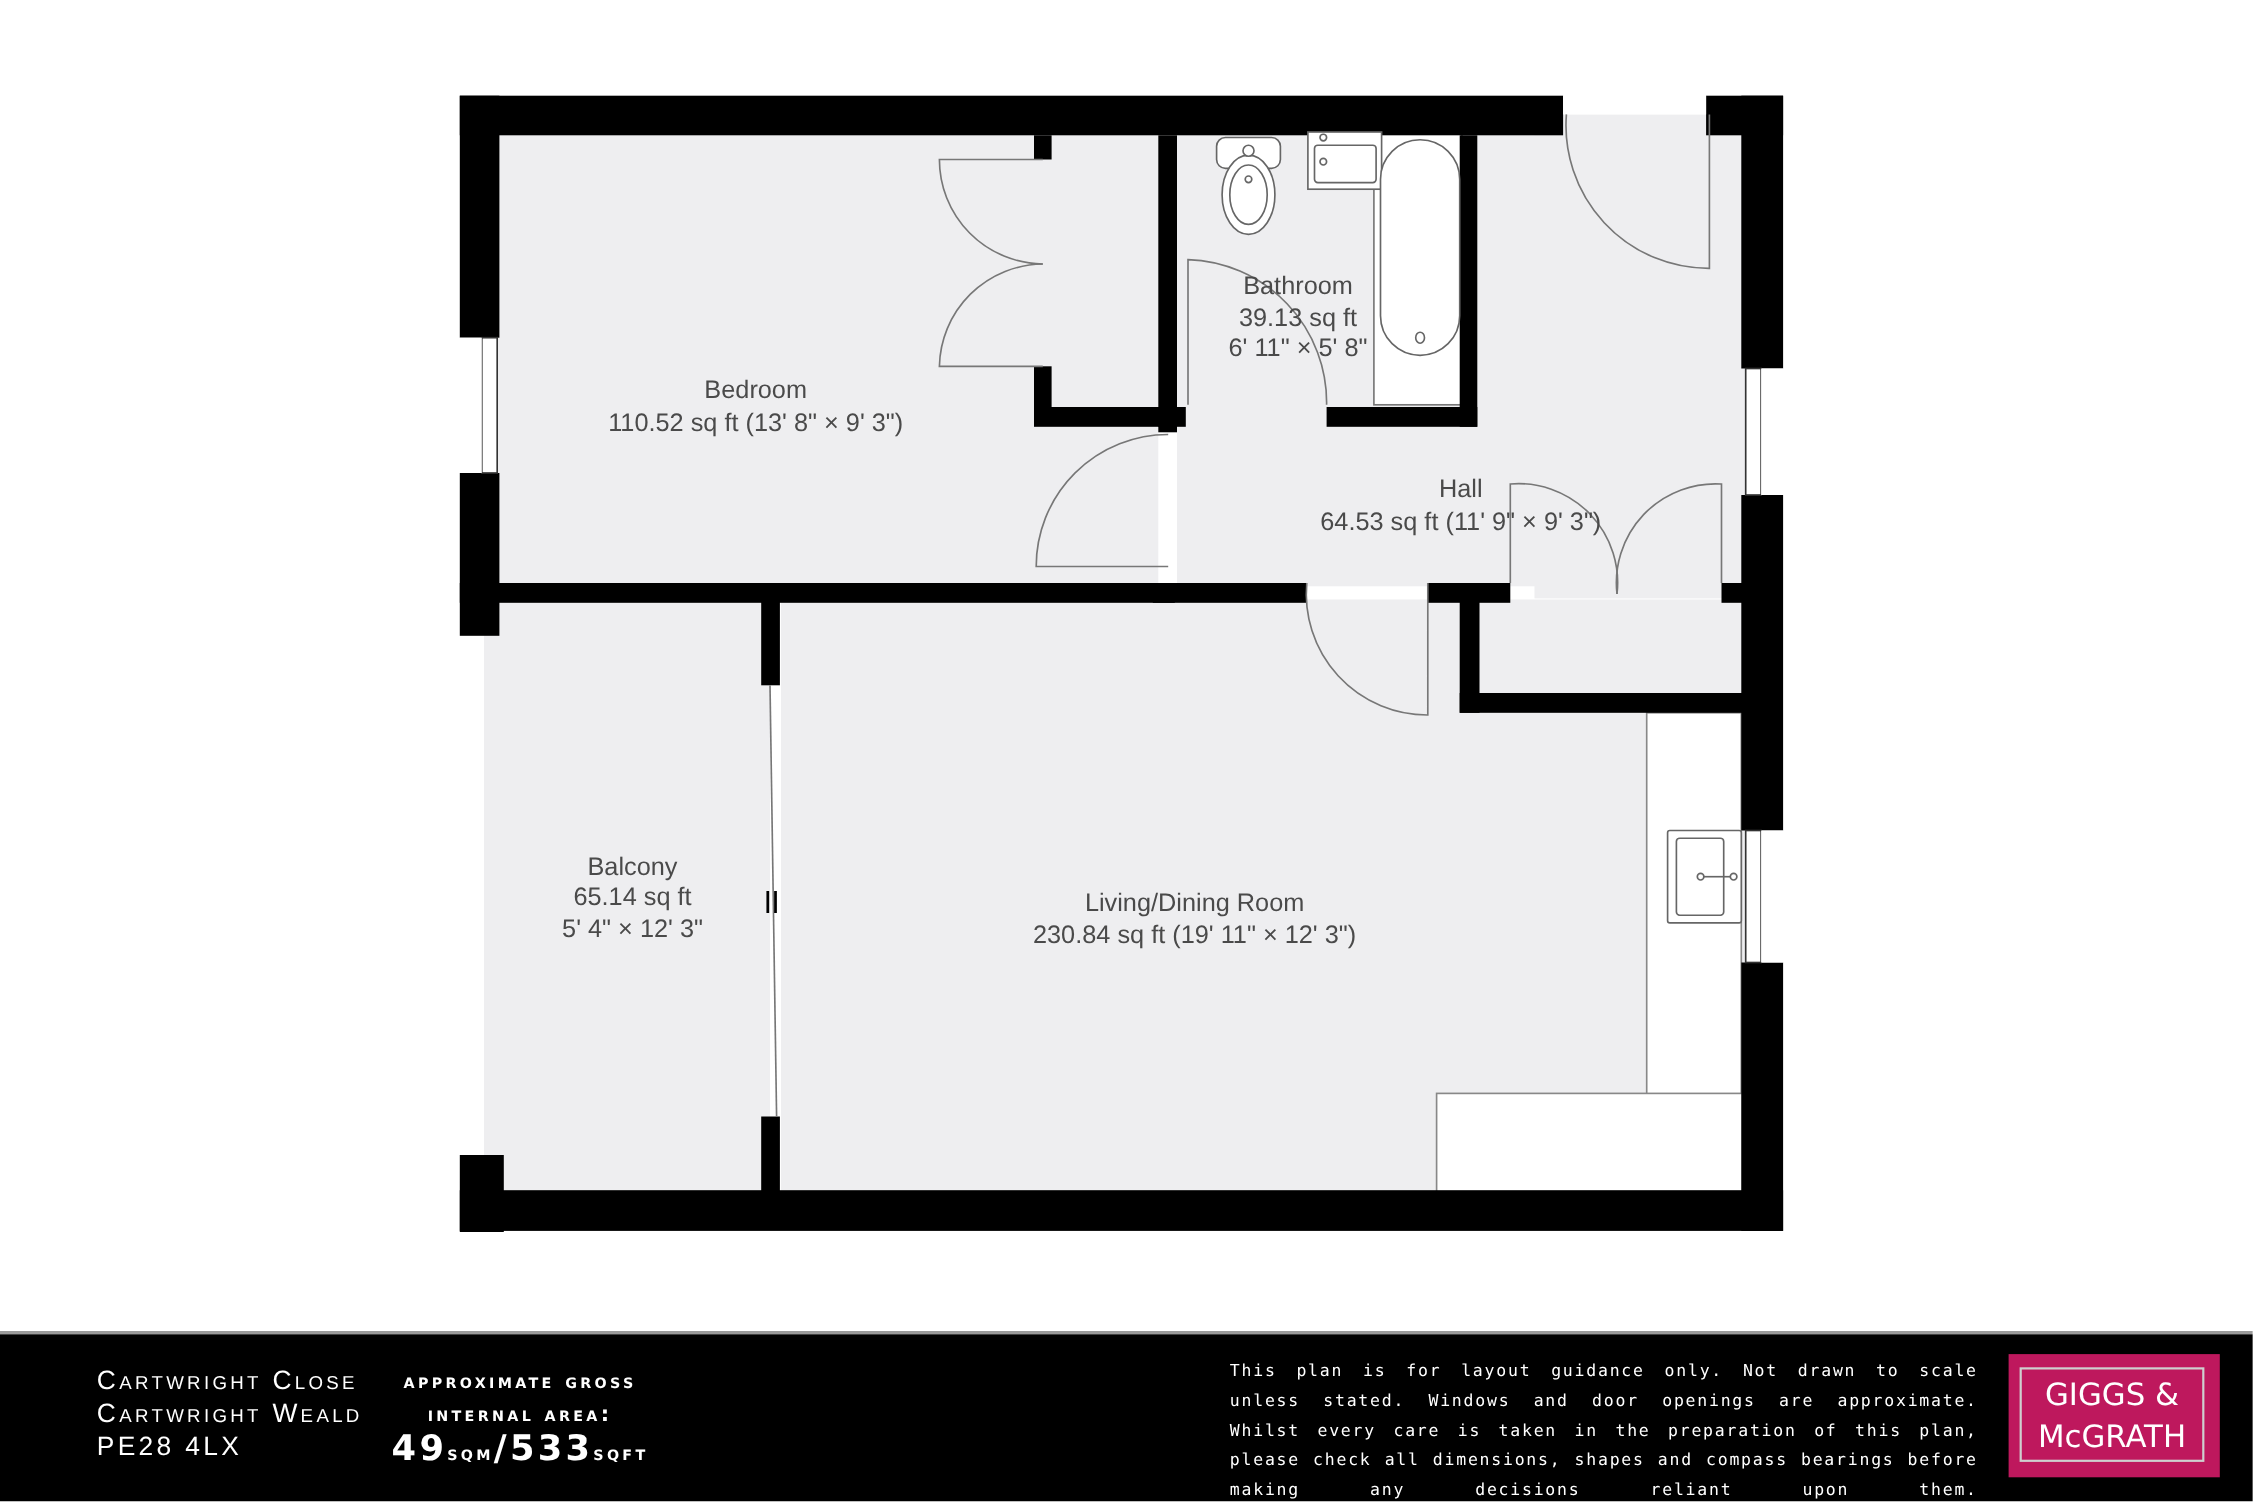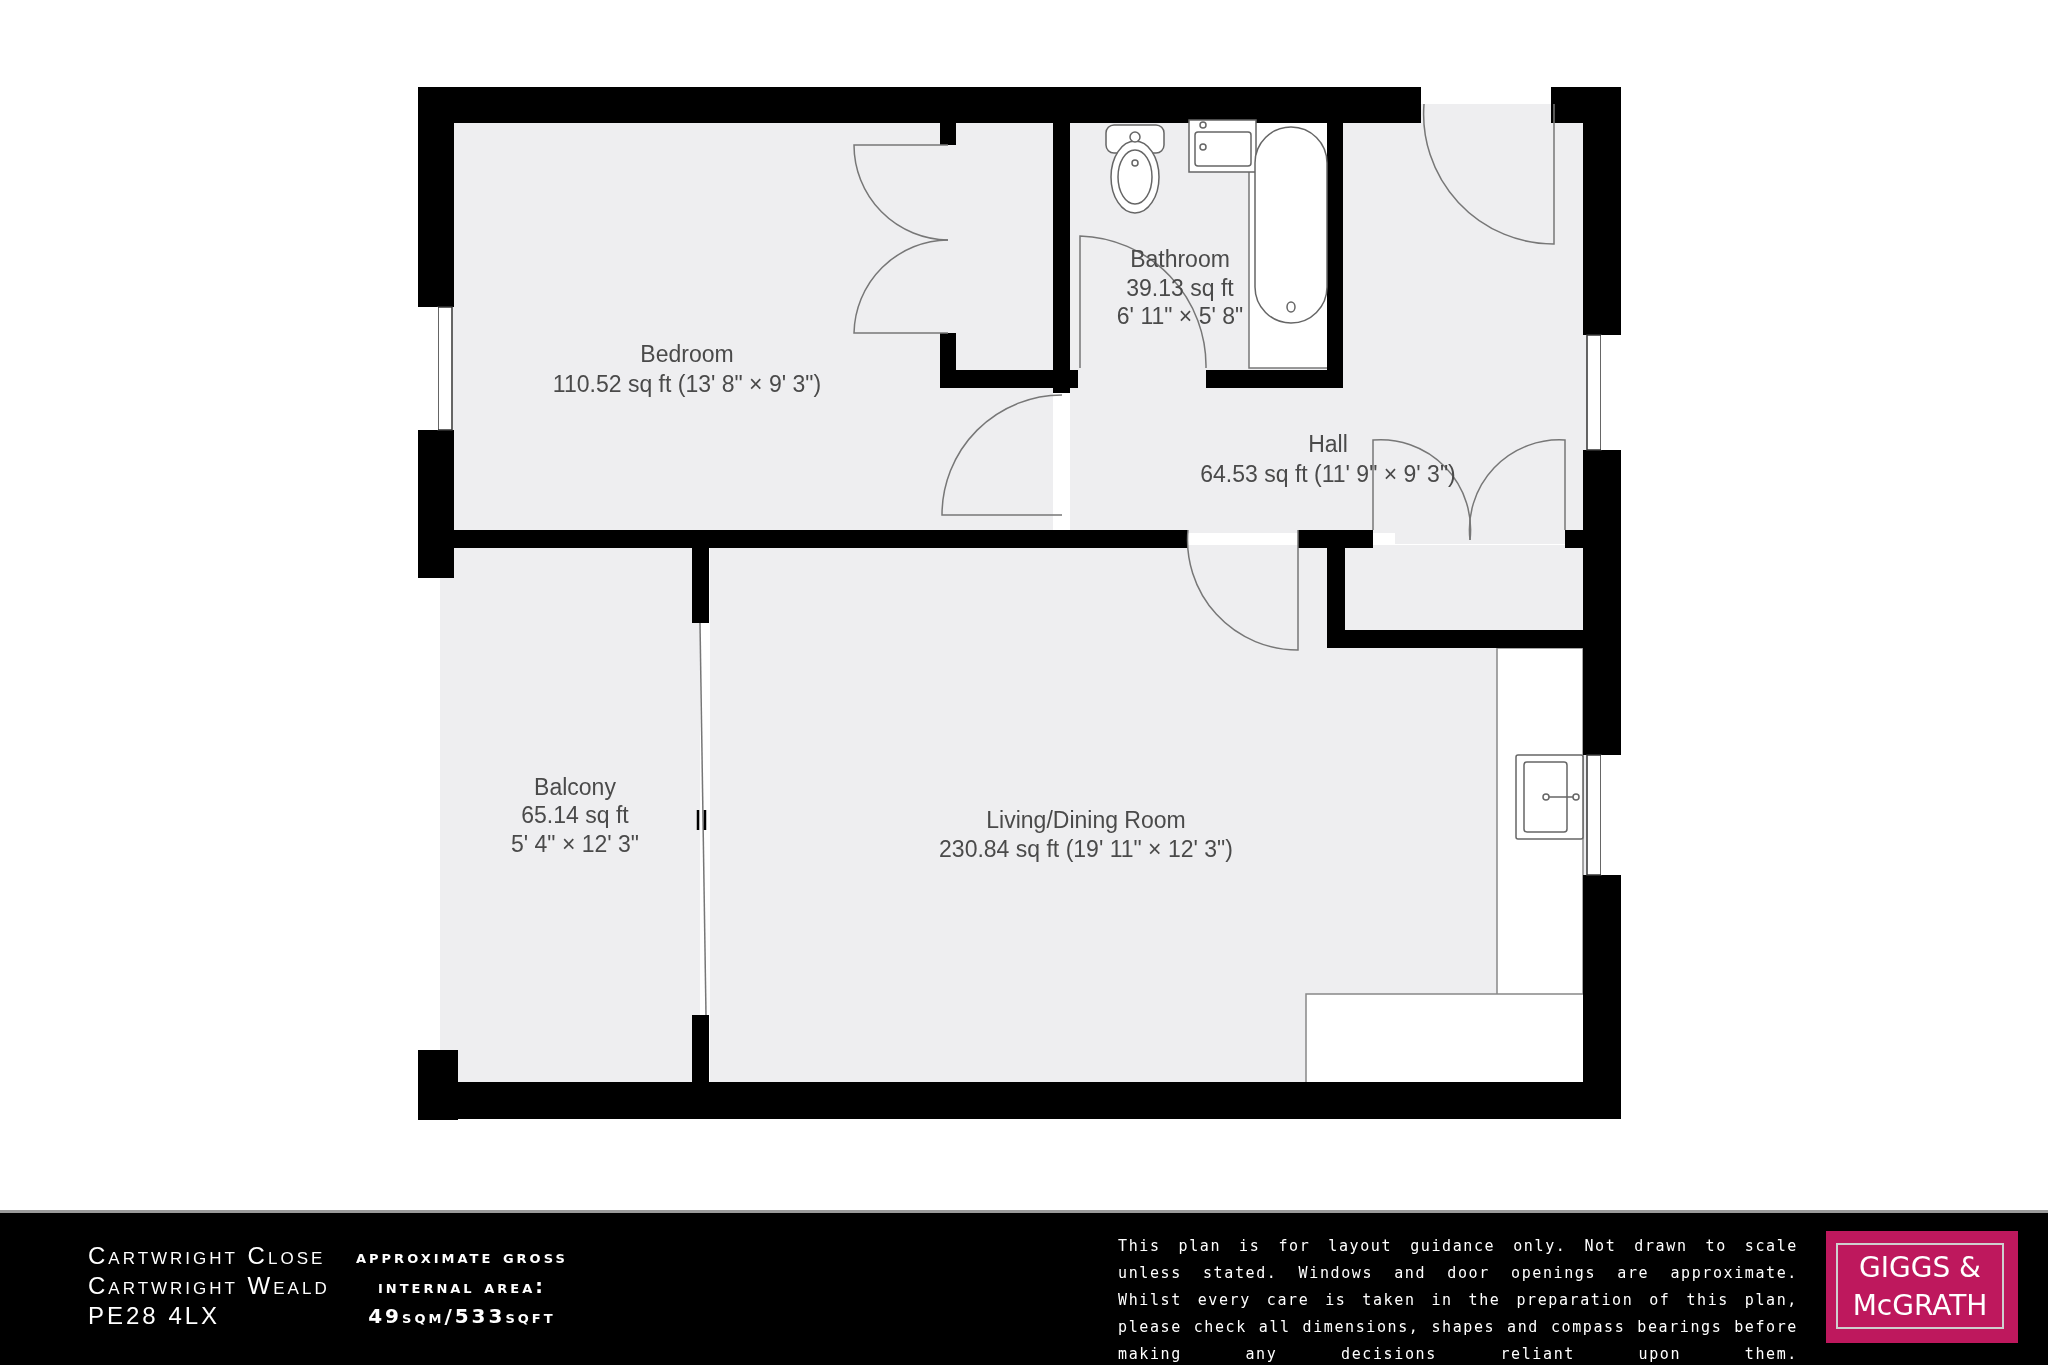--- a/index.html
+++ b/index.html
@@ -3,21 +3,21 @@
 <meta charset="utf-8">
 <style>
   html, body { margin:0; padding:0; background:#ffffff; }
   body { width:2048px; height:1365px; position:relative; overflow:hidden; font-family:"Liberation Sans", sans-serif; }
   #plan { position:absolute; left:0; top:0; width:2048px; height:1210px; }
   .room-label { font-family:"Liberation Sans", sans-serif; font-size:23px; fill:#4a4a4a; text-anchor:middle; }
   #footer { position:absolute; left:0; top:1213px; width:2048px; height:152px; background:#000; color:#fff; }
   #footer-rule { position:absolute; left:0; top:1210px; width:2048px; height:3px; background:#9a9a9a; }
   .addr { position:absolute; left:40px; top:28px; font-family:Liberation Sans, sans-serif; font-size:24px; letter-spacing:3px; line-height:30px; font-variant:small-caps; text-transform:none;margin-left:48px; }
   .area { position:absolute; left:356px; top:28px; font-family:"DejaVu Sans", sans-serif; font-size:19px; font-weight:bold; letter-spacing:3px; line-height:30px; text-transform:lowercase; font-variant:small-caps;text-align:center; }
-  .area .big { font-size:20px; font-variant:normal;margin-top:36px; }
+  .area .big { font-size:32px; font-variant:normal;margin-top:36px; }
   .disclaimer { position:absolute; left:1118px; top:20px; width:680px; font-family:"DejaVu Sans Mono", monospace; font-size:15px; letter-spacing:1.6px; line-height:27px; text-align:justify; text-align-last:justify; }
   .logo-box { position:absolute; left:1826px; top:18px; width:192px; height:112px; background:#be185d; }
   .logo-inner { position:absolute; left:10px; top:12px; width:168px; height:86px; border:2px solid #cfcfcf; color:#fff; text-align:center; font-family:"DejaVu Sans", sans-serif; font-size:28px; line-height:38px; padding-top:4px; box-sizing:border-box; }
 </style>
 </head>
 <body>
 
 <svg id="plan" viewBox="0 0 2048 1210" xmlns="http://www.w3.org/2000/svg">
 
   <g fill="#eeeef0">

